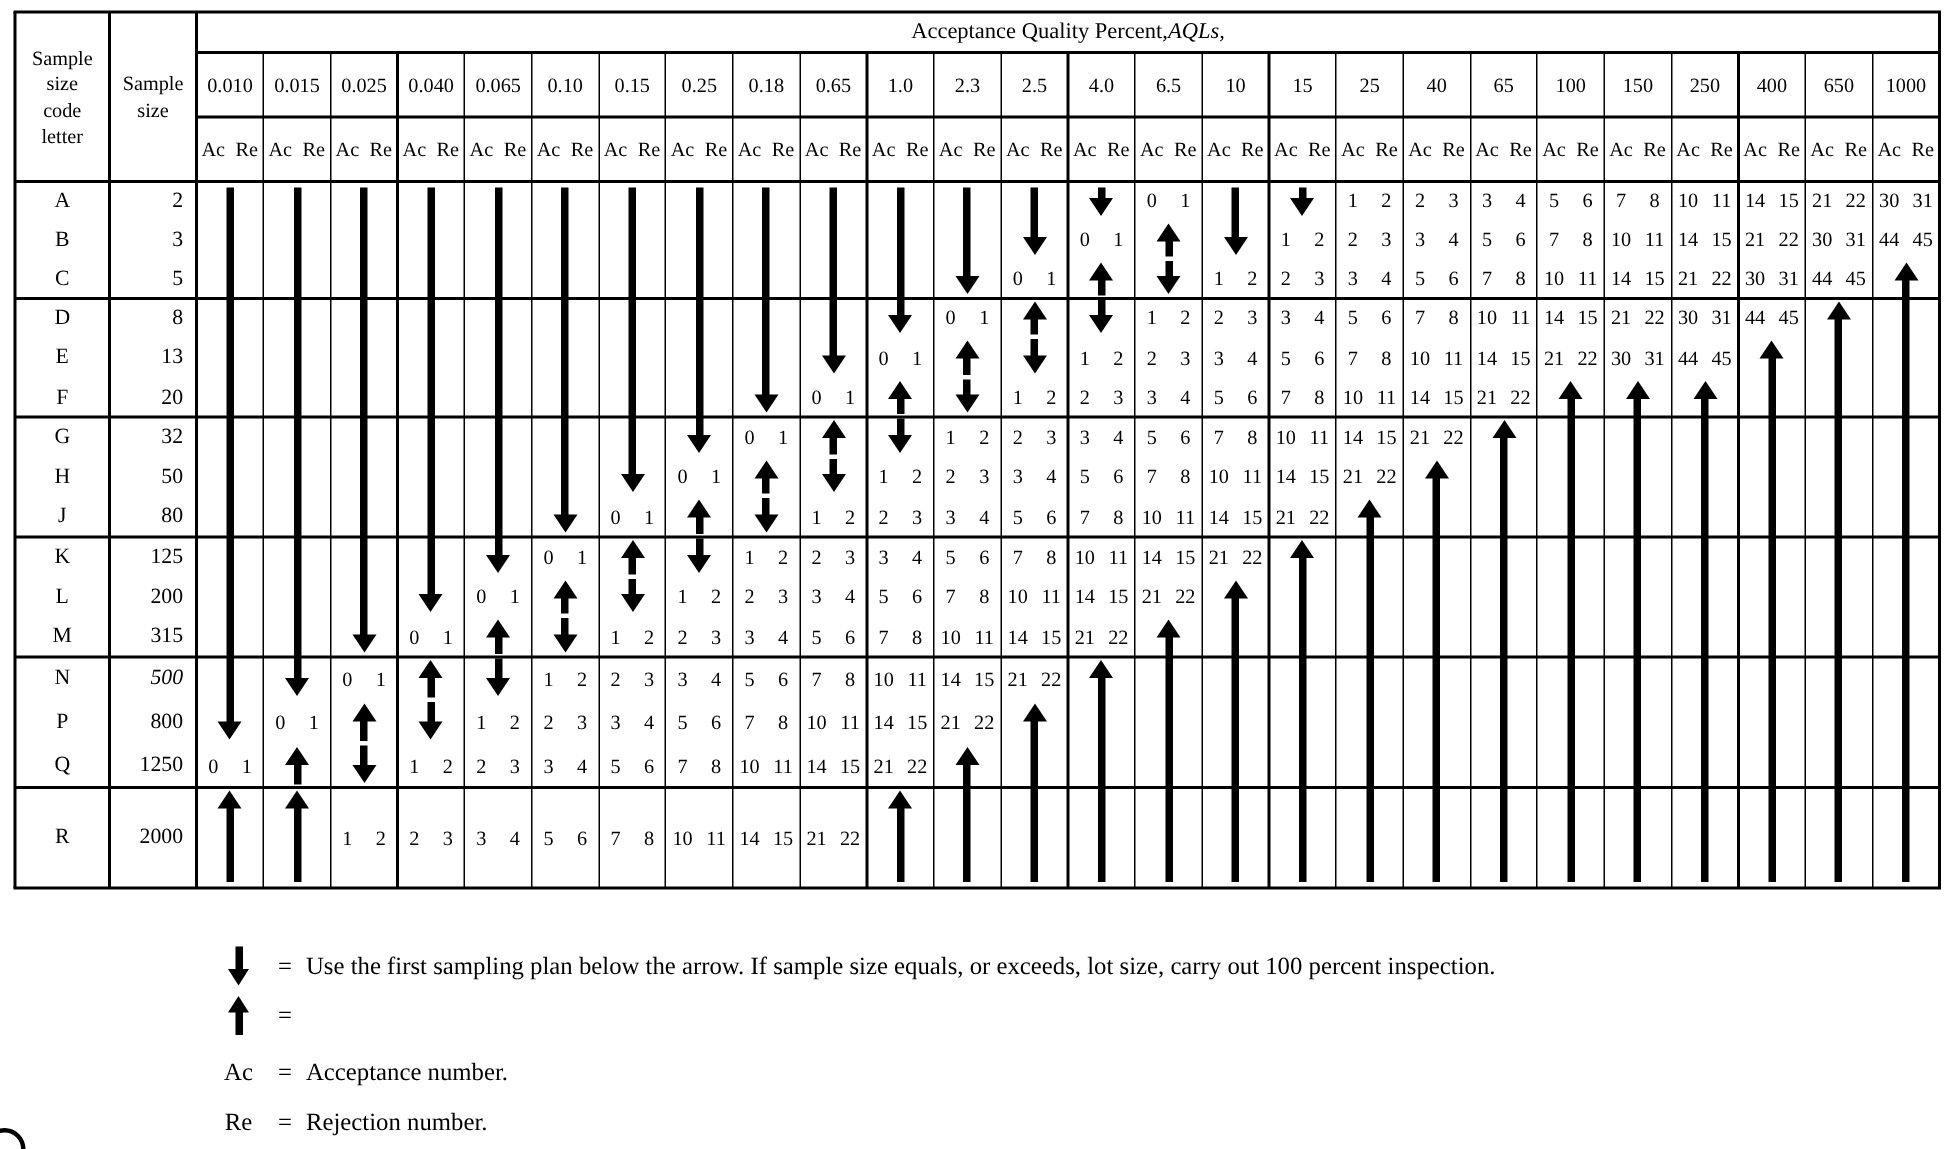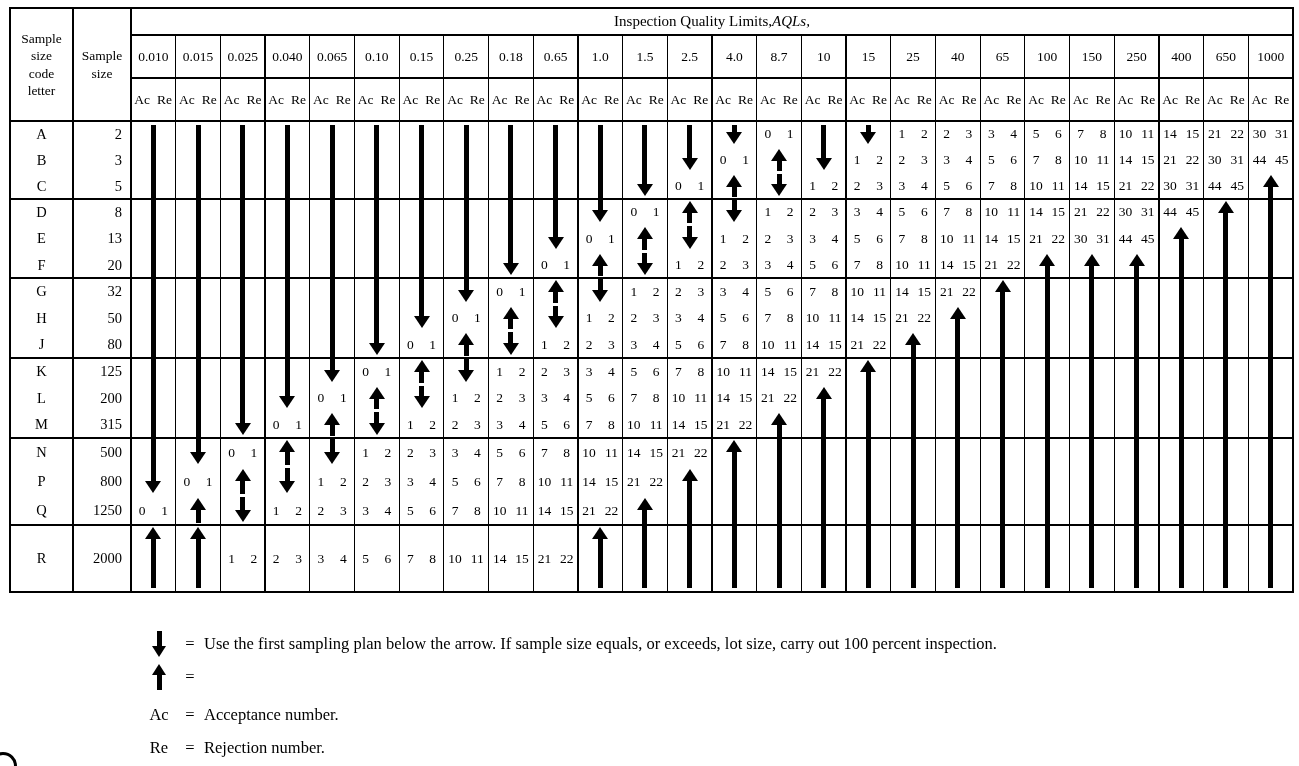--- a/index.html
+++ b/index.html
@@ -36,21 +36,21 @@
   #corner-mark{position:absolute;left:-11px;top:752px;width:22px;height:22px;
                border:3px solid #000;border-radius:50%;background:transparent;}
 </style>
 </head>
 <body>
 
 <div id="page">
 
   <div id="table">
     <div id="title-cell">
-      <span>Inspection Quality Limits, </span>
+      <span>Acceptance Quality Percent, </span>
       <i>AQLs,</i>
     </div>
     <div class="hdrbox" id="hdr-letter" style="left:10px;top:8px;width:63px;height:113px;">
         <div>Sample</div>
         <div>size</div>
         <div>code</div>
         <div>letter</div>
       </div>
     <div class="hdrbox" id="hdr-size" style="left:73px;top:8px;width:58px;height:113px;">
         <div>Sample</div>
@@ -168,42 +168,42 @@
             <span>Re</span>
           </div>
         </div>
         <div class="cell" style="left: 577.923px; top: 35px; width: 44.6923px; height: 43px;">1.0</div>
         <div class="cell" style="left: 577.923px; top: 78px; width: 44.6923px; height: 43px;">
           <div class="pair">
             <span>Ac</span>
             <span>Re</span>
           </div>
         </div>
-        <div class="cell" style="left: 622.615px; top: 35px; width: 44.6923px; height: 43px;">1.5</div>
+        <div class="cell" style="left: 622.615px; top: 35px; width: 44.6923px; height: 43px;">2.3</div>
         <div class="cell" style="left: 622.615px; top: 78px; width: 44.6923px; height: 43px;">
           <div class="pair">
             <span>Ac</span>
             <span>Re</span>
           </div>
         </div>
         <div class="cell" style="left: 667.308px; top: 35px; width: 44.6923px; height: 43px;">2.5</div>
         <div class="cell" style="left: 667.308px; top: 78px; width: 44.6923px; height: 43px;">
           <div class="pair">
             <span>Ac</span>
             <span>Re</span>
           </div>
         </div>
         <div class="cell" style="left: 712px; top: 35px; width: 44.6923px; height: 43px;">4.0</div>
         <div class="cell" style="left: 712px; top: 78px; width: 44.6923px; height: 43px;">
           <div class="pair">
             <span>Ac</span>
             <span>Re</span>
           </div>
         </div>
-        <div class="cell" style="left: 756.692px; top: 35px; width: 44.6923px; height: 43px;">8.7</div>
+        <div class="cell" style="left: 756.692px; top: 35px; width: 44.6923px; height: 43px;">6.5</div>
         <div class="cell" style="left: 756.692px; top: 78px; width: 44.6923px; height: 43px;">
           <div class="pair">
             <span>Ac</span>
             <span>Re</span>
           </div>
         </div>
         <div class="cell" style="left: 801.385px; top: 35px; width: 44.6923px; height: 43px;">10</div>
         <div class="cell" style="left: 801.385px; top: 78px; width: 44.6923px; height: 43px;">
           <div class="pair">
             <span>Ac</span>
@@ -1000,21 +1000,21 @@
             <span>15</span>
           </div>
         </div>
         <div class="cell" style="left: 712px; top: 411.333px; width: 44.6923px; height: 26.6667px;">
           <div class="pair">
             <span>21</span>
             <span>22</span>
           </div>
         </div>
         <div class="cell" style="left: 10px; top: 438px; width: 63px; height: 29px; font-size: 14.5px;">N</div>
-        <div class="cell sizecell" style="left: 73px; top: 438px; width: 58px; height: 29px; font-size: 14.5px;">500</div>
+        <div class="cell sizecell" style="left: 73px; top: 438px; width: 58px; height: 29px; font-size: 14.5px; font-style: italic;">500</div>
         <div class="cell" style="left: 220.385px; top: 438px; width: 44.6923px; height: 29px;">
           <div class="pair">
             <span>0</span>
             <span>1</span>
           </div>
         </div>
         <div class="cell" style="left: 354.462px; top: 438px; width: 44.6923px; height: 29px;">
           <div class="pair">
             <span>1</span>
             <span>2</span>

